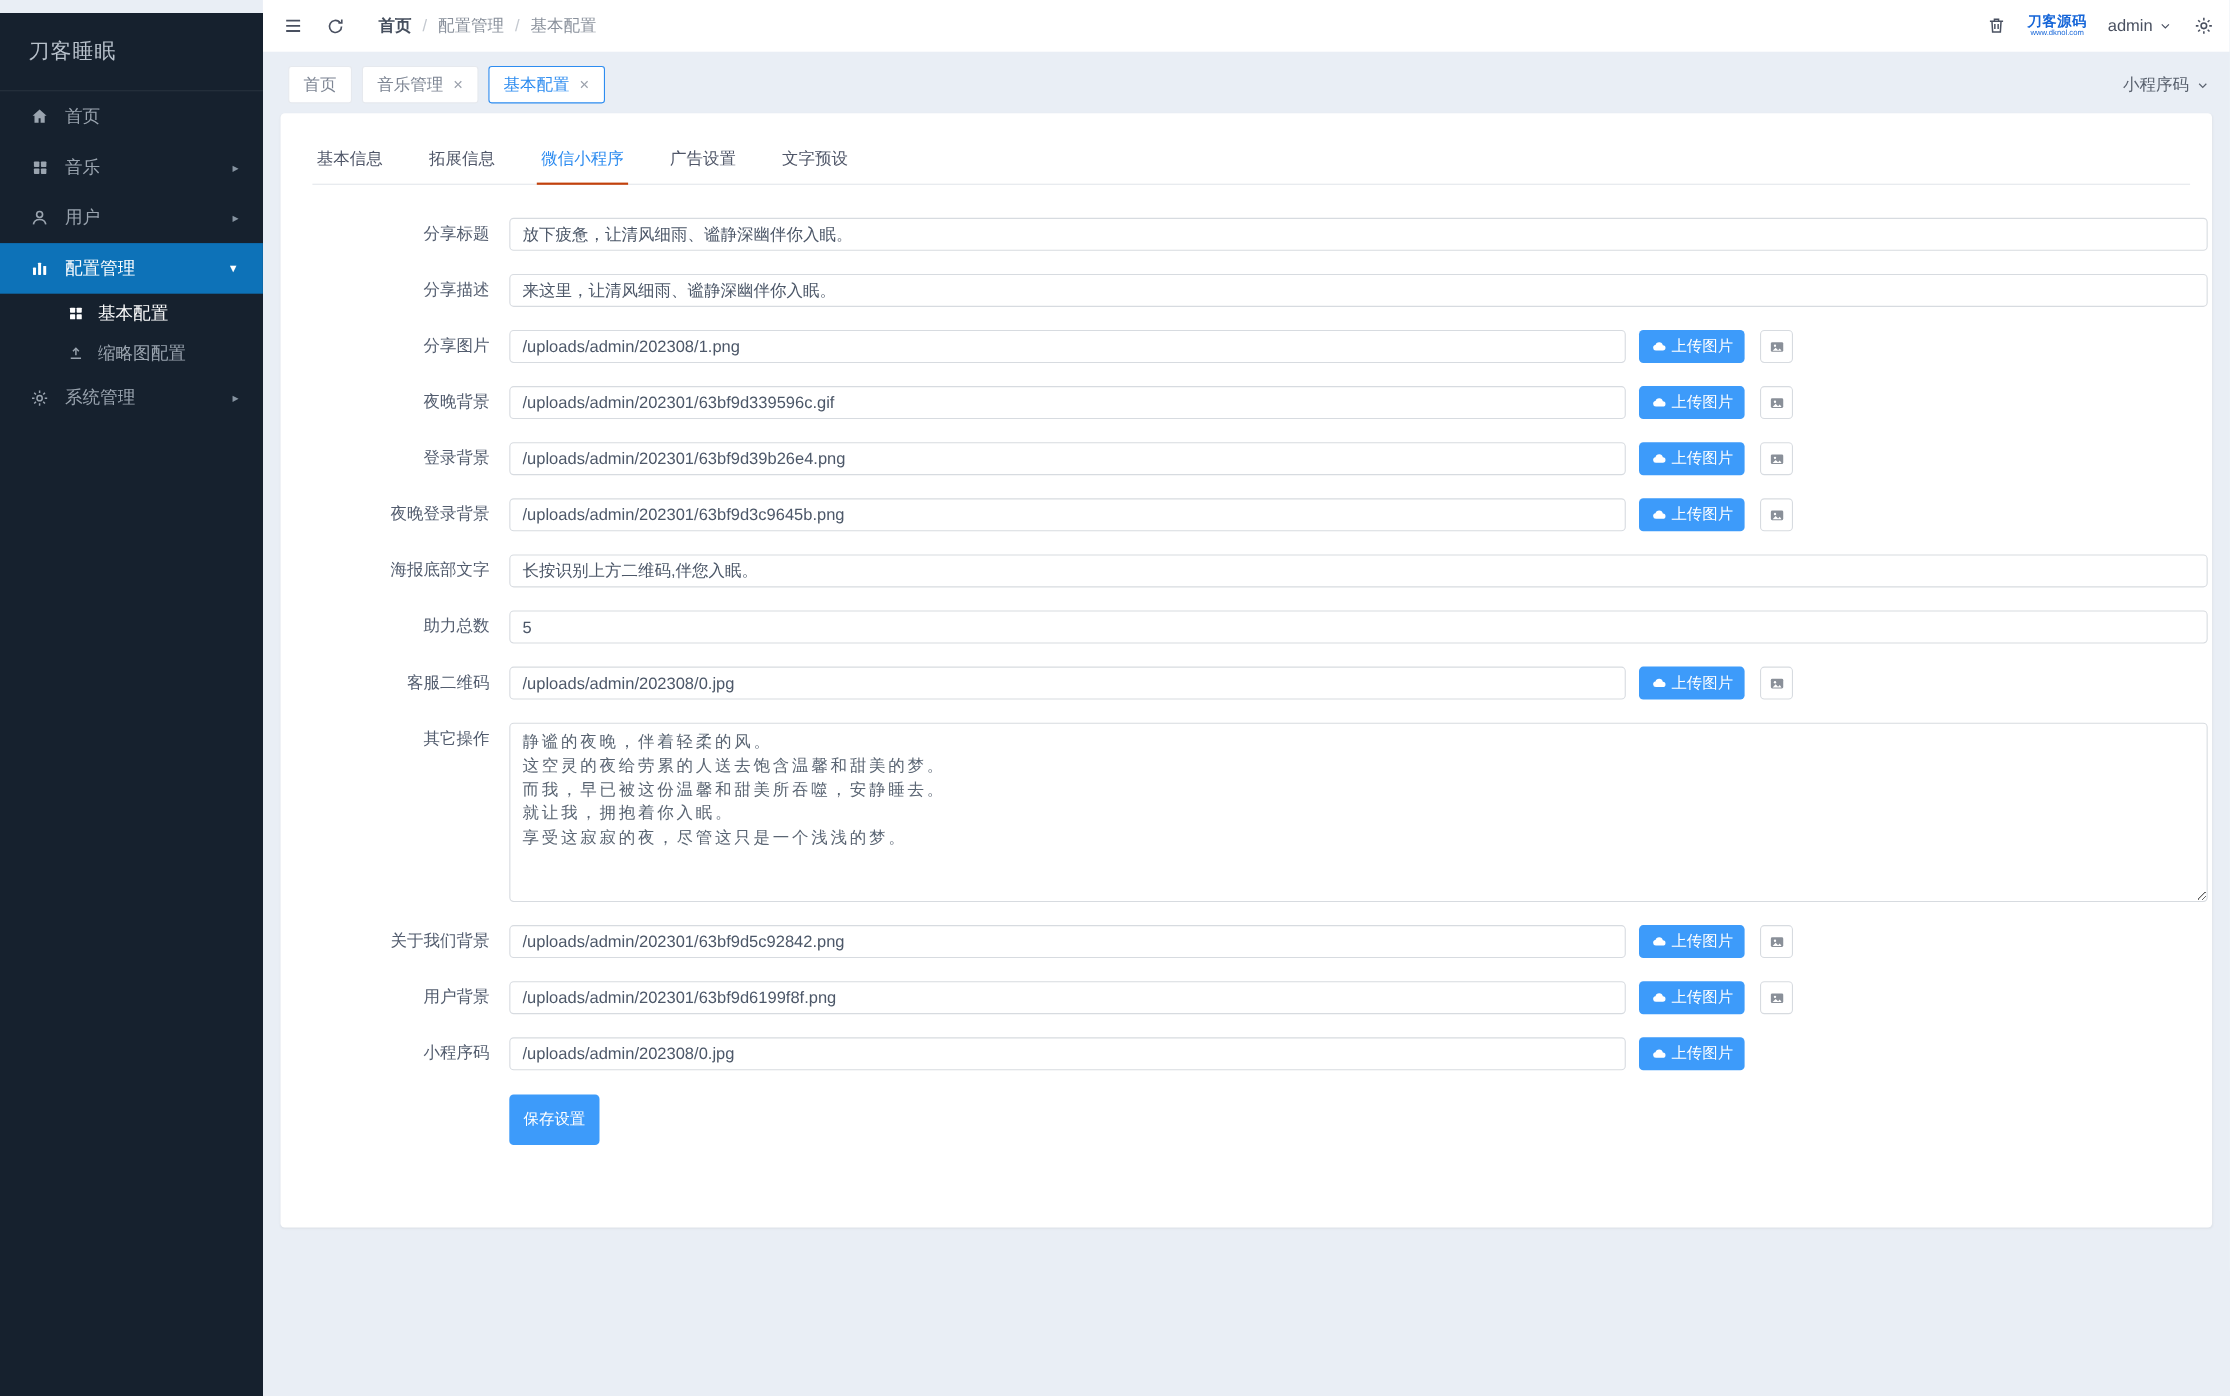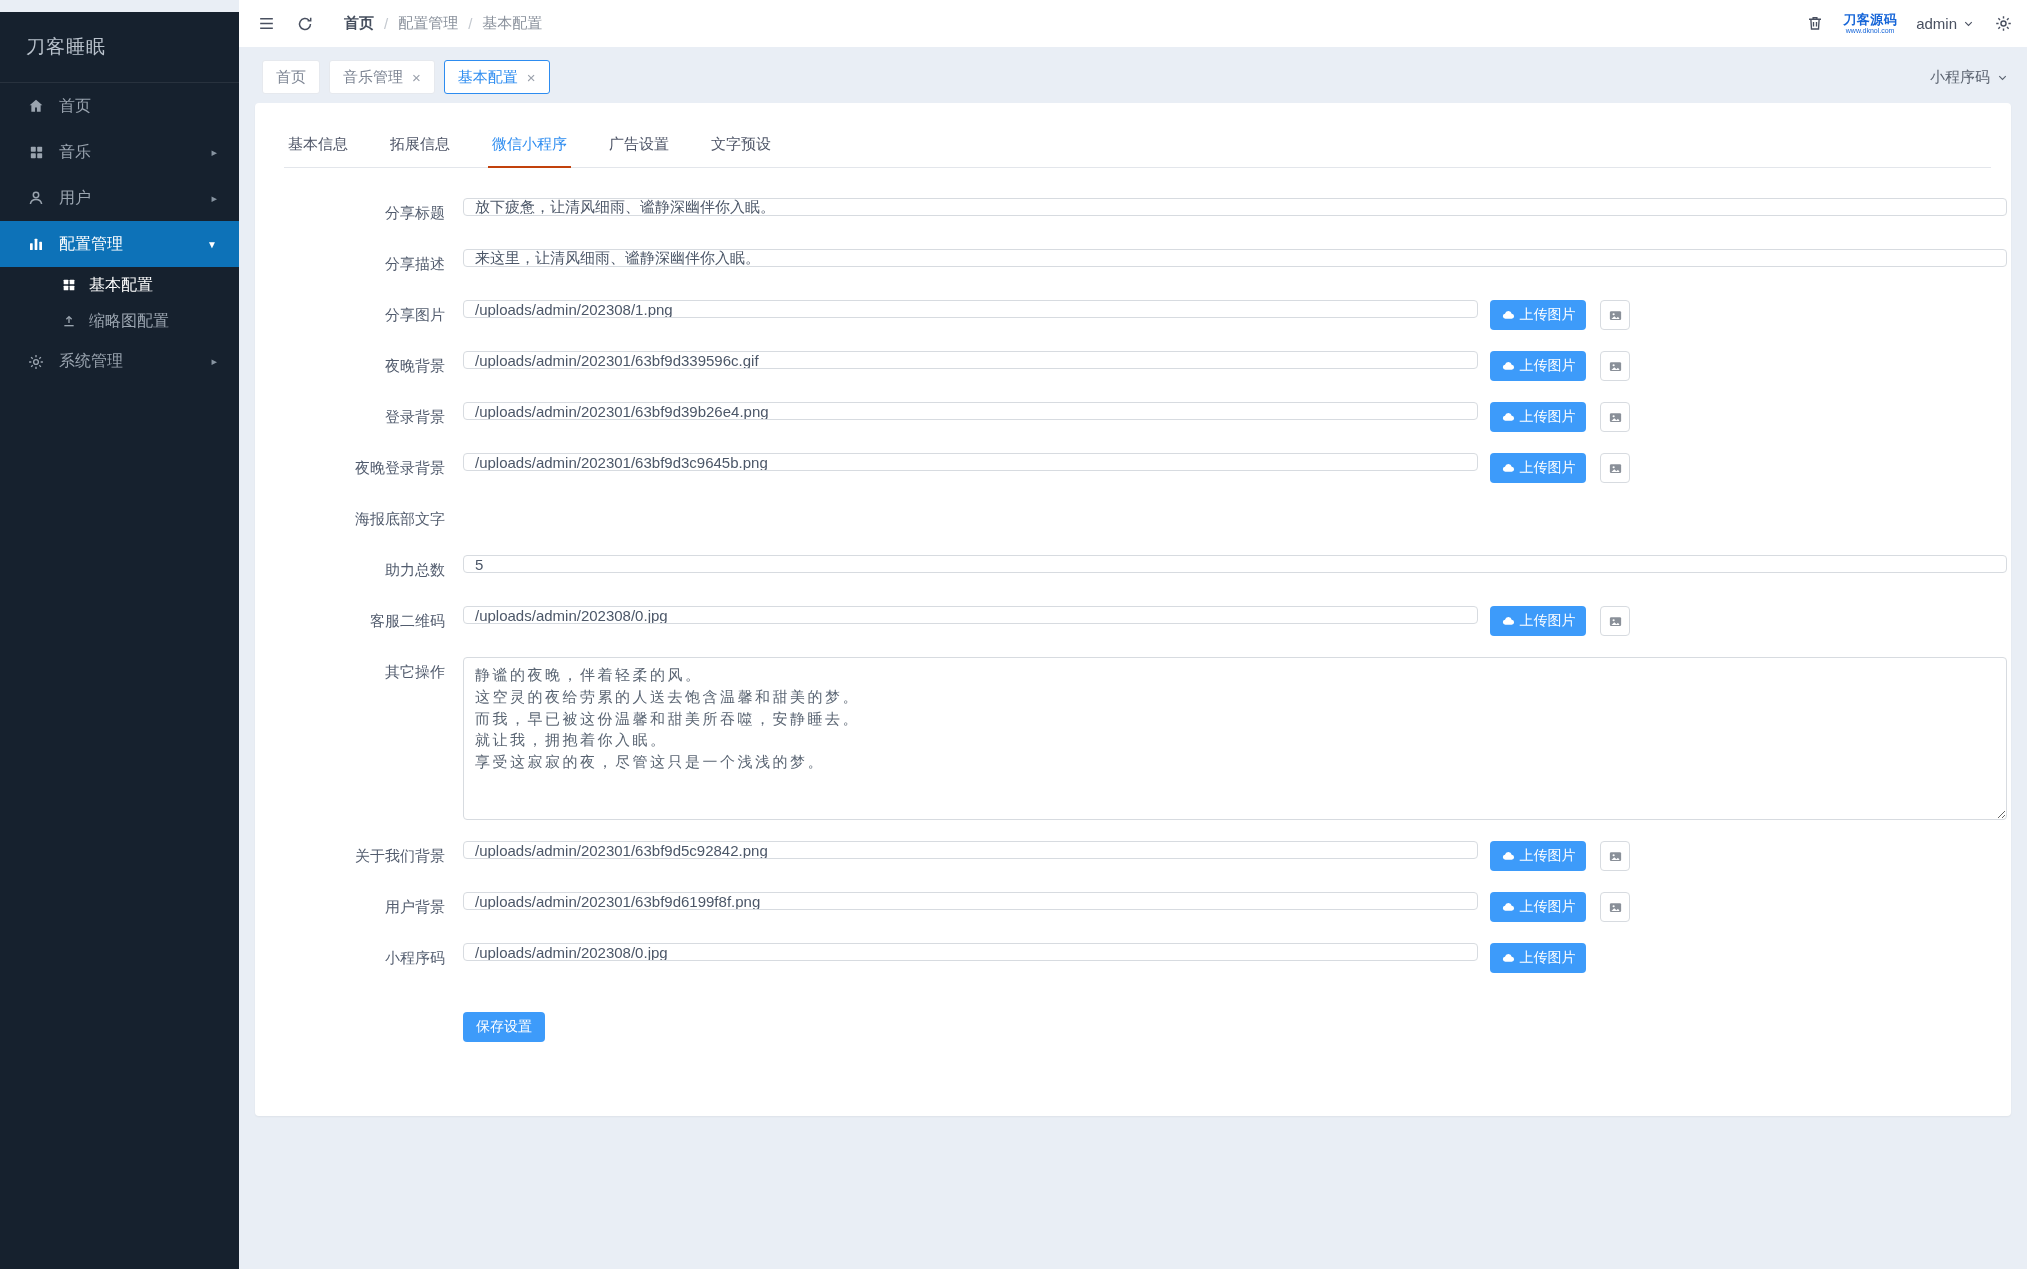--- a/index.html
+++ b/index.html
@@ -64,37 +64,37 @@
     margin-right:16px; }
   .form-tab { padding:4px 4px 12px; font-size:15px; color:#4f5668; cursor:pointer; }
   .form-tab.active { color:#2d8cf0; border-bottom:2px solid #c2410c;
     margin-bottom:-1px; }
 
   .form { padding-top:30px; }
   .form-row { display:flex; align-items:flex-start; margin-bottom:21px; }
   .form-label { width:161px; flex:none; text-align:right; margin-right:18px;
     font-size:15px; color:#525c6e; line-height:30px; }
   .form-control { flex:1; display:flex; align-items:flex-start; }
-  .inp { height:18px; width:100%; border:1px solid #d7dbe0; border-radius:4px;
+  .inp { height:30px; width:100%; border:1px solid #d7dbe0; border-radius:4px;
     padding:0 11px; font-size:15px; color:#4c5768; background:#fff; outline:none;
     font-family:inherit; }
   .inp--path { width:1015px; flex:none; }
   .btn-upload { margin-left:12px; width:96px; height:30px; flex:none; border:none;
     background:#3d9bfa; color:#fff; border-radius:4px; font-size:14px;
     display:flex; align-items:center; justify-content:center; gap:4px;
     cursor:pointer; font-family:inherit; }
   .btn-preview { margin-left:14px; width:30px; height:30px; flex:none;
     background:#fff; border:1px solid #d7dbe0; border-radius:4px;
     display:flex; align-items:center; justify-content:center; cursor:pointer; }
   textarea.inp-area { width:100%; height:163px; border:1px solid #d7dbe0;
     border-radius:4px; padding:7px 11px; font-size:15px; line-height:1.45;
     letter-spacing:2.5px; color:#5a6573; font-family:Liberation Serif, serif; outline:none; }
-  .btn-save { height:30px; padding:0 13px; border:none; border-radius:4px;
+  .btn-save { height:46px; padding:0 13px; border:none; border-radius:4px;
     background:#3d9bfa; color:#fff; font-size:14px; cursor:pointer;
-    font-family:inherit; margin-top:18px; }
+    font-family:inherit; margin-top:1px; }
   svg { display:block; }
 </style>
 </head>
 <body>
 
 <aside class="sidebar">
   <div class="side-title">刀客睡眠</div>
 
   <div class="side-item">
     <span class="icn">
@@ -371,20 +371,23 @@
                     <circle cx="9" cy="10" r="1.7" fill="#fff"></circle>
                     <path d="M5.5 17.5 10 13l3.5 3.5L16 14l2.5 3.5z" fill="#fff"></path>
                   </svg>
                 </span>
             </button>
           </div>
         </div>
 
         <div class="form-row">
           <label class="form-label">海报底部文字</label>
+          <div class="form-control">
+            <input class="inp" type="text" value="长按识别上方二维码,伴您入眠。" style="">
+          </div>
         </div>
 
         <div class="form-row">
           <label class="form-label">助力总数</label>
           <div class="form-control">
             <input class="inp" type="text" value="5" style="">
           </div>
         </div>
 
         <div class="form-row">

